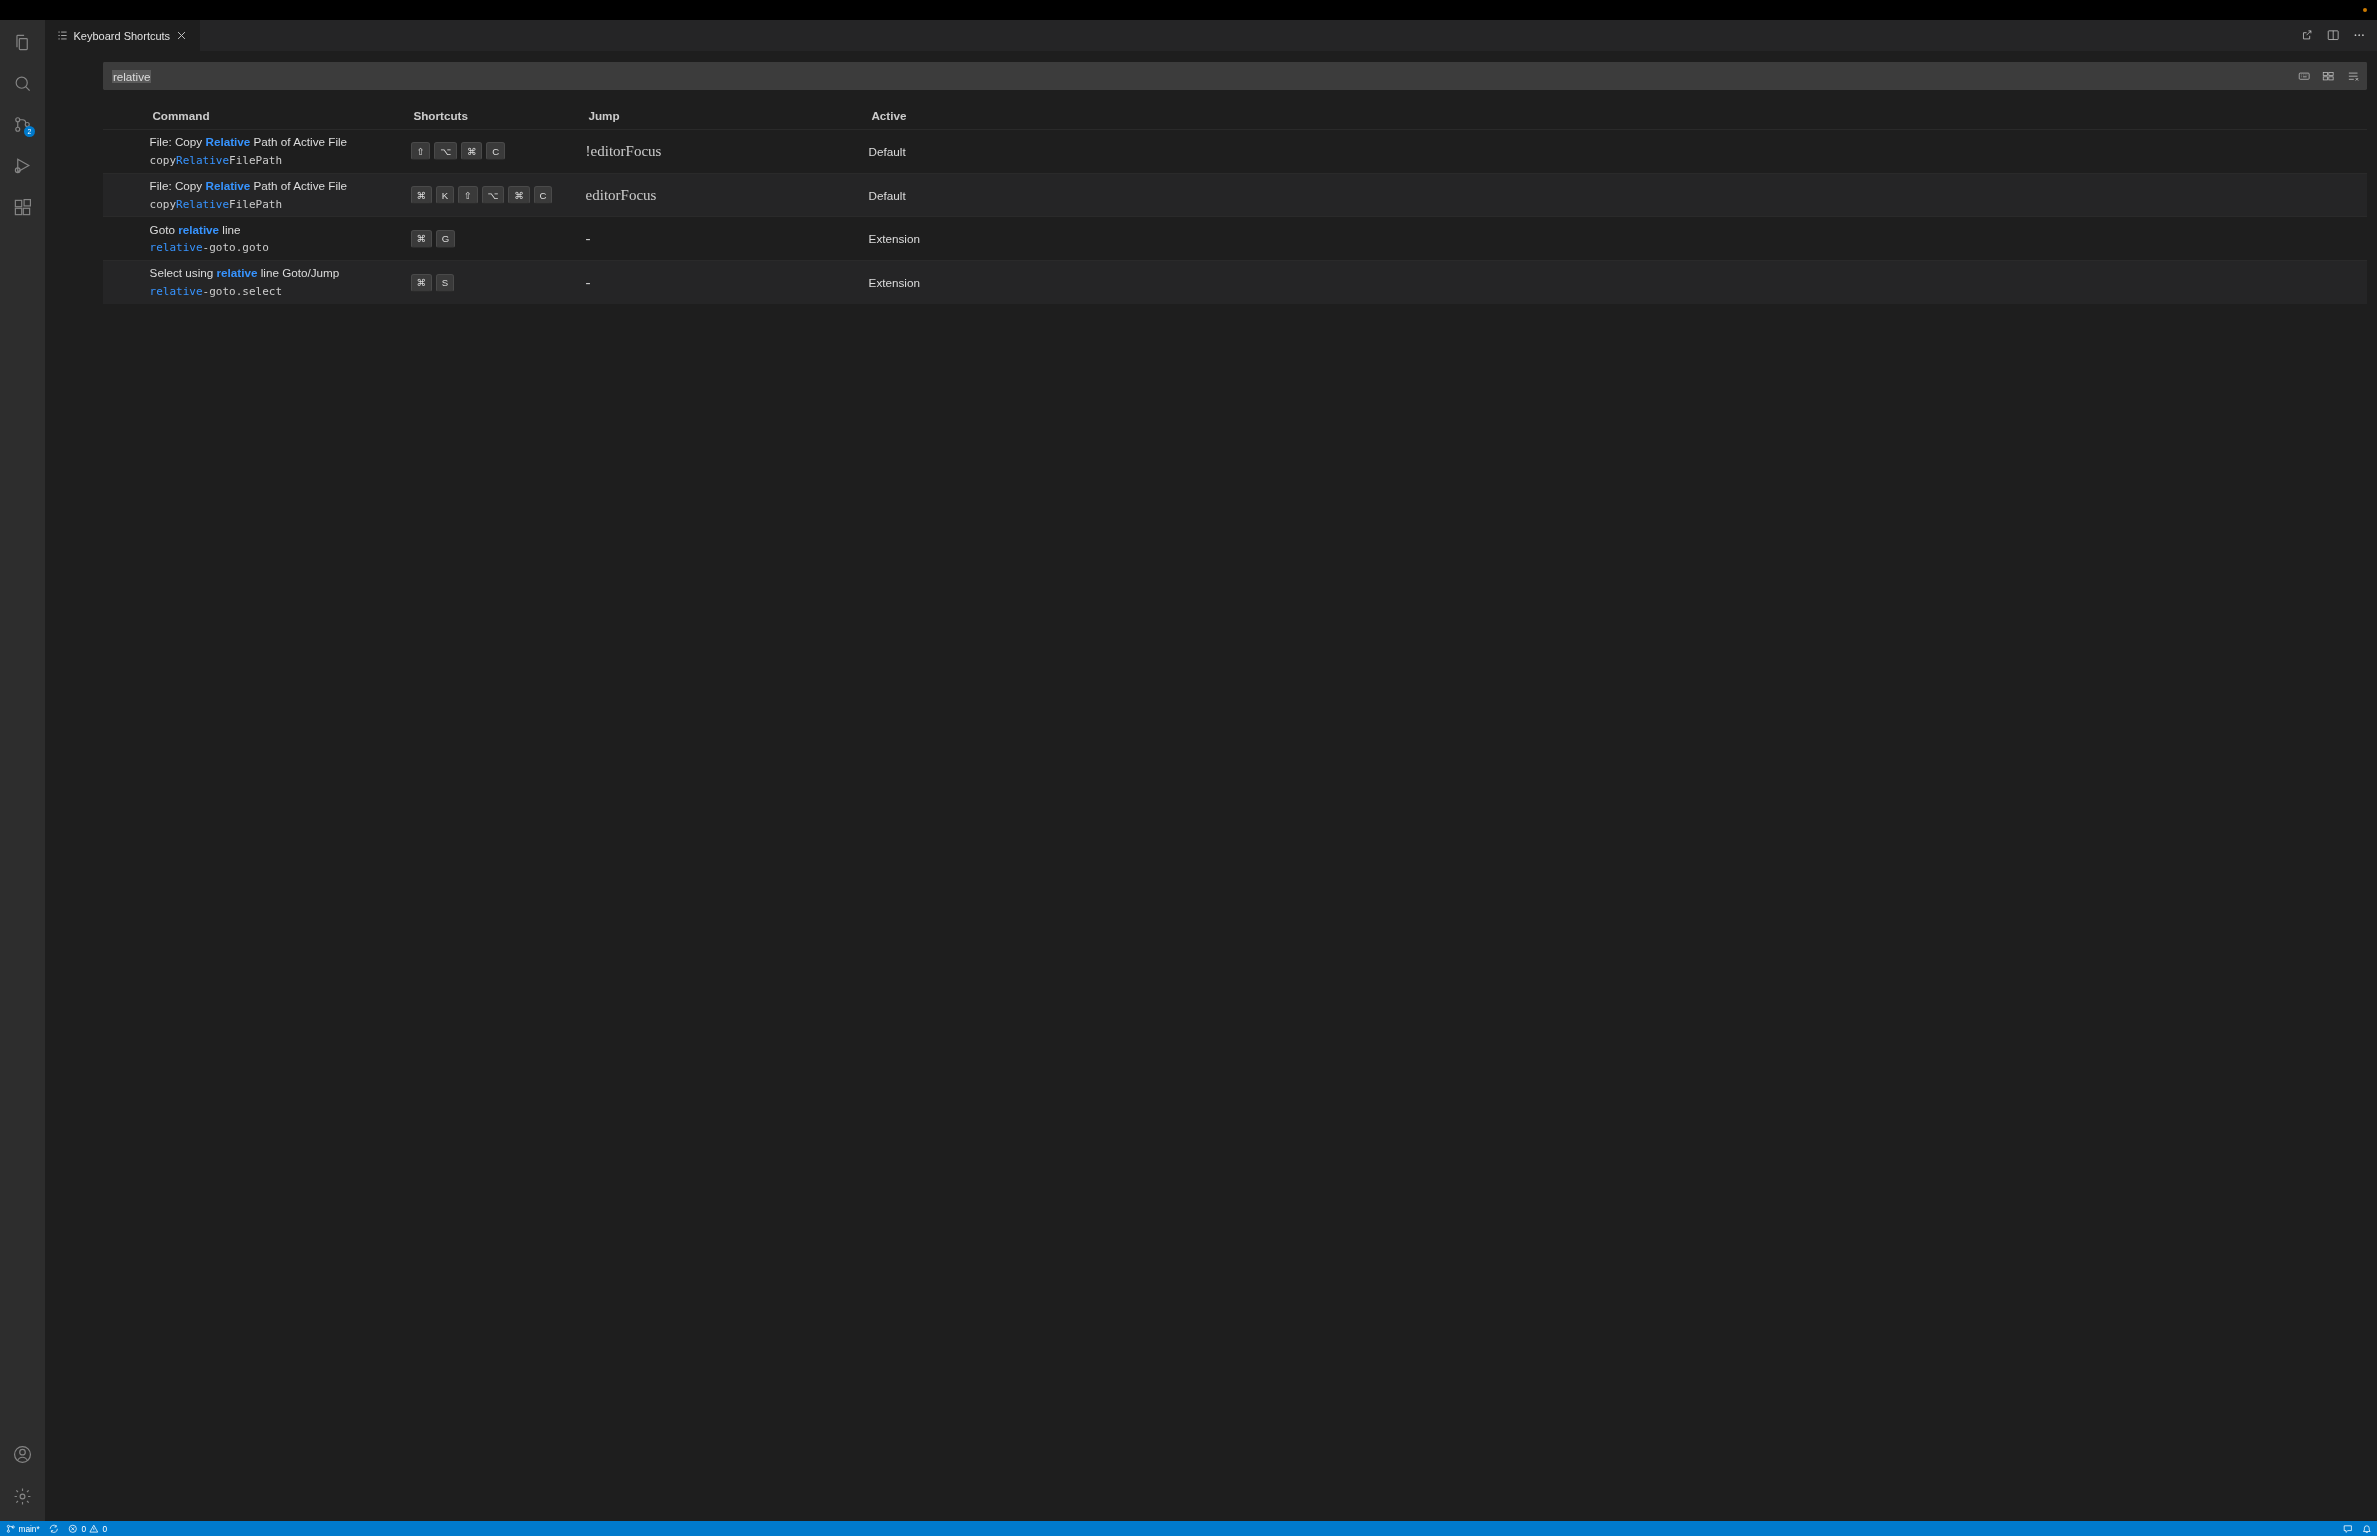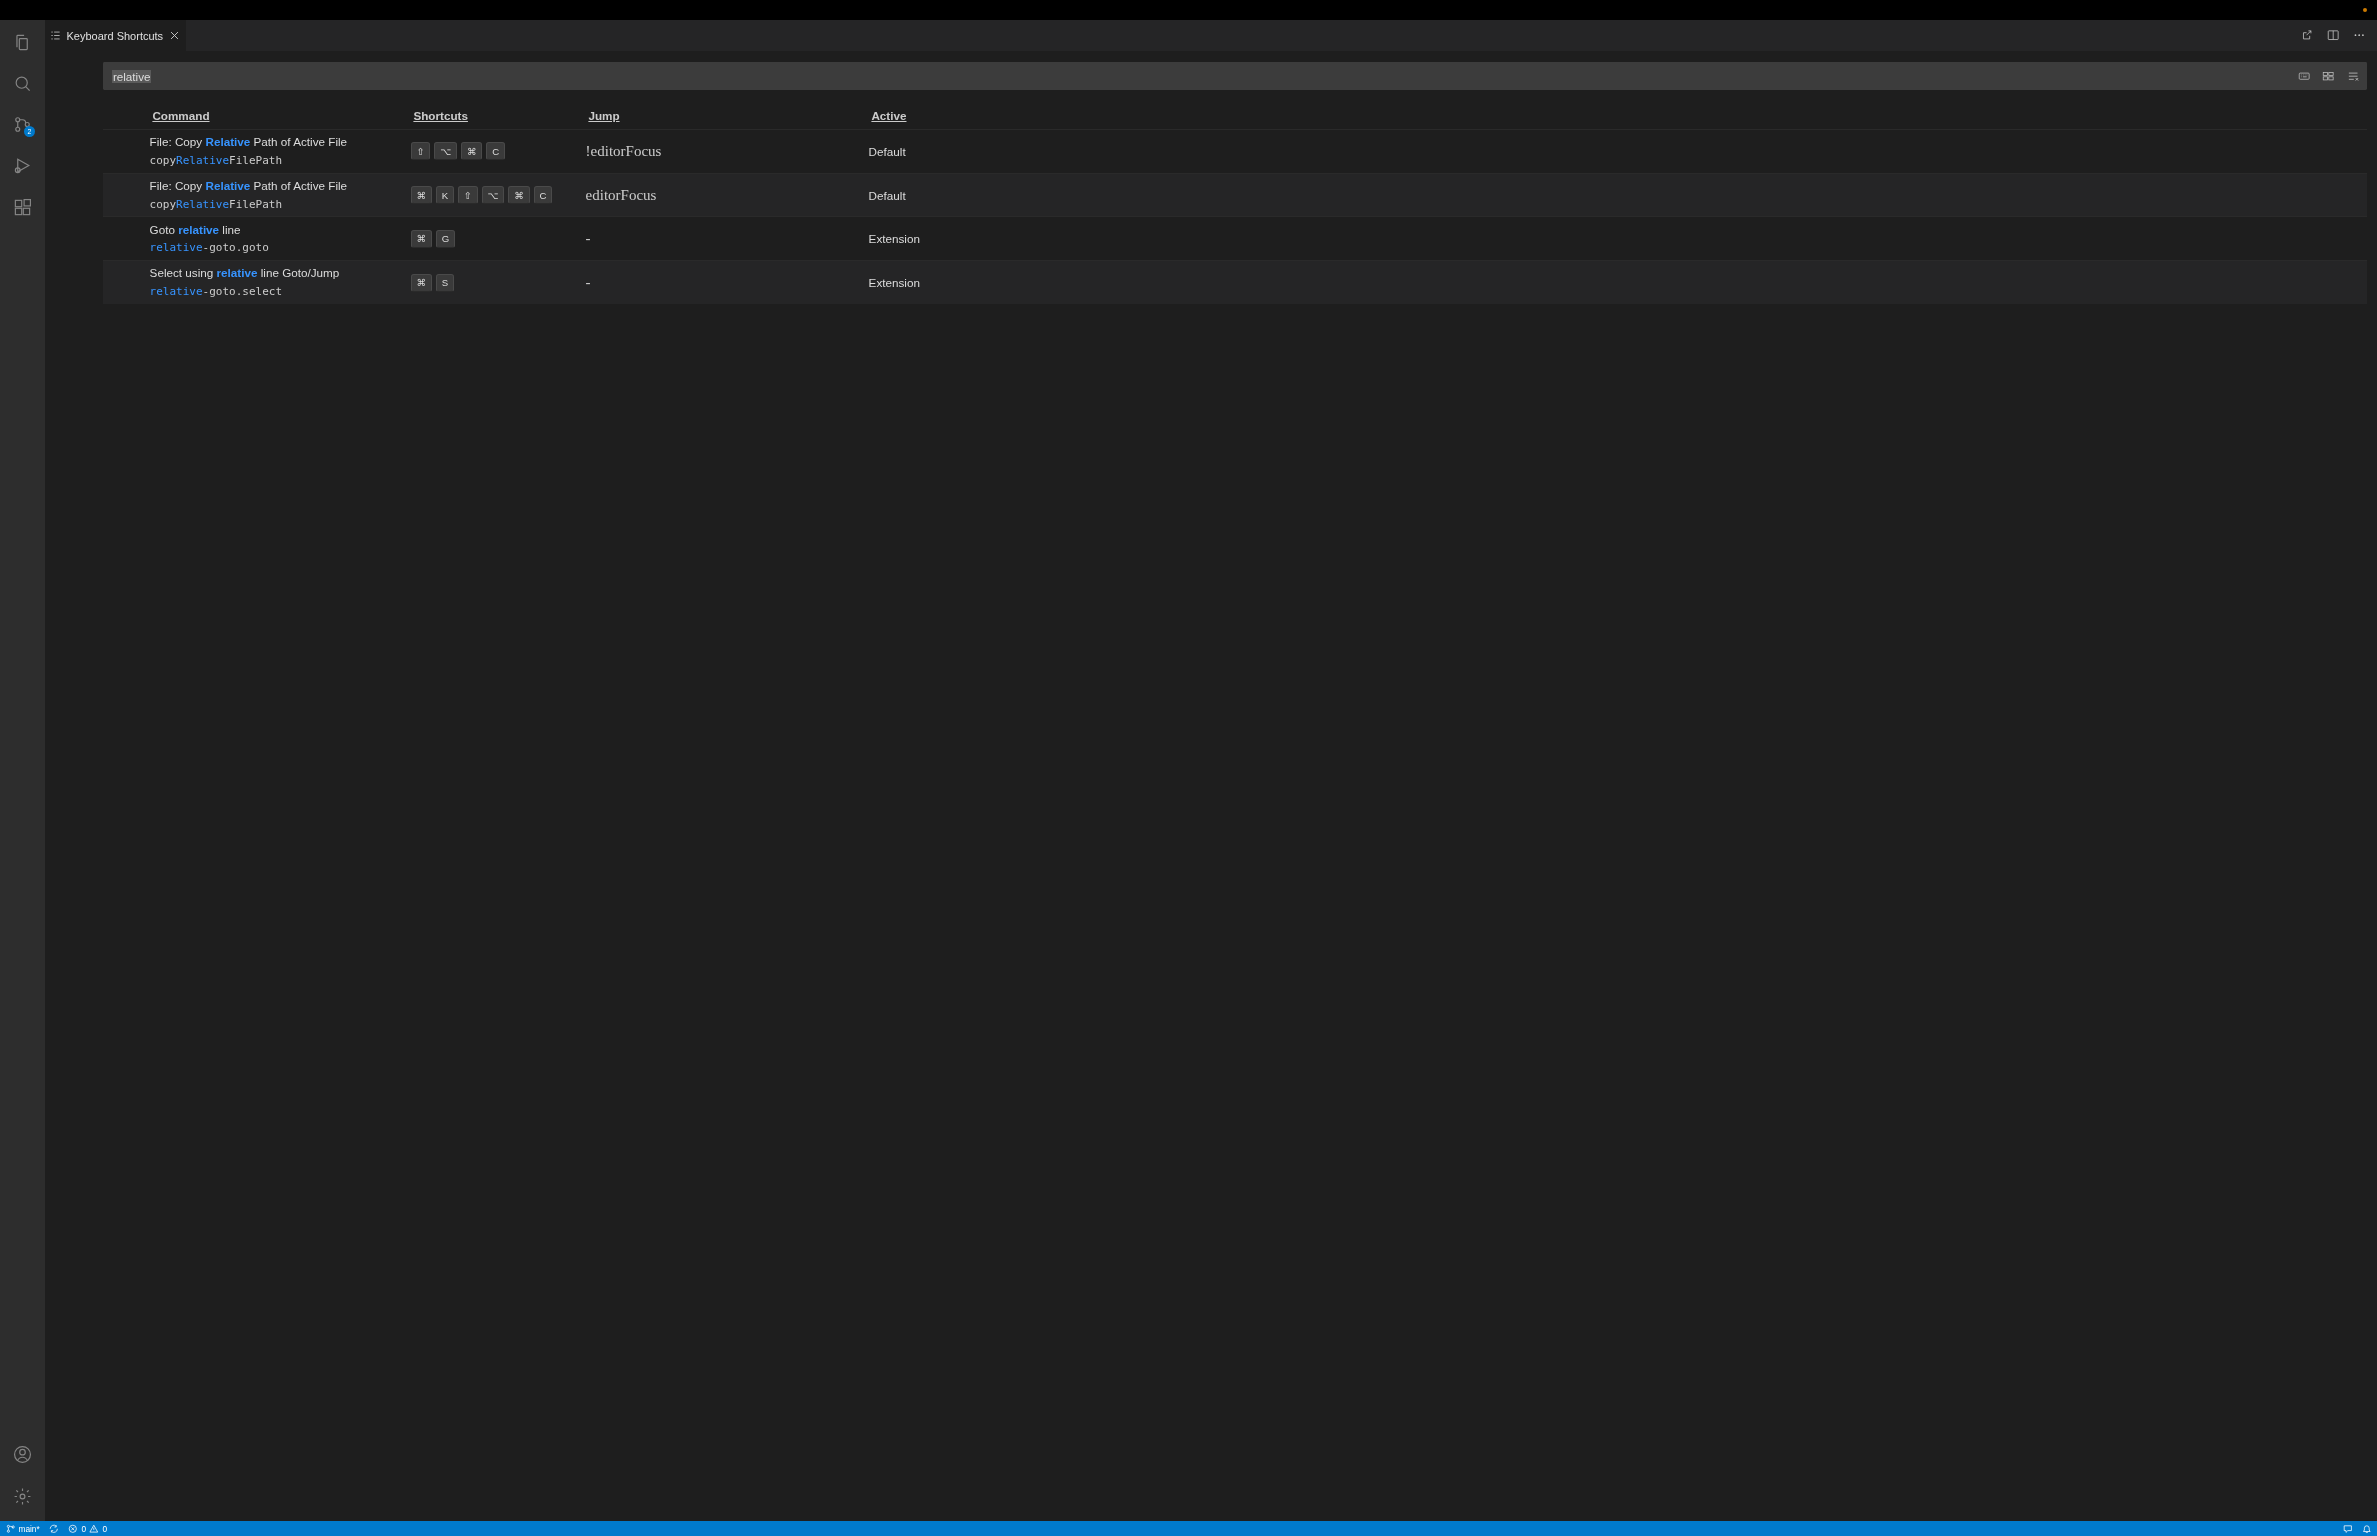--- a/index.html
+++ b/index.html
@@ -75,21 +75,21 @@
   .tabbar {
     height: 32px;
     background: #252526;
     display: flex;
     align-items: stretch;
     border-bottom: 0.7px solid #1e1e1e;
   }
   .tab {
     display: flex;
     align-items: center;
-    padding: 0 5px;
+    padding: 0 12px;
     background: #1e1e1e;
     color: #e0e0e0;
     gap: 5.5px;
     font-size: 11px;
     border-right: 0.7px solid #252526;
   }
   .tab svg { width: 11px; height: 11px; color: #c5c5c5; }
   .tab-close {
     width: 12.4px; height: 12.4px;
     display: flex; align-items: center; justify-content: center;
@@ -153,21 +153,20 @@
     display: grid;
     grid-template-columns: 47px 261px 175px 283px 1fr;
     align-items: center;
   }
   .thead {
     height: 27.5px;
     color: #ccc;
     font-size: 11.7px;
     font-weight: 600;
     background: #1e1e1e;
-    text-decoration: underline;
   }
   .thead .th { padding: 0 2.8px; }
   .trow {
     min-height: 38px;
     font-size: 11.7px;
     color: #ddd;
     border-top: 0.7px solid #2a2a2a;
     padding: 4.1px 0;
   }
   .trow.alt { background: #252526; }

